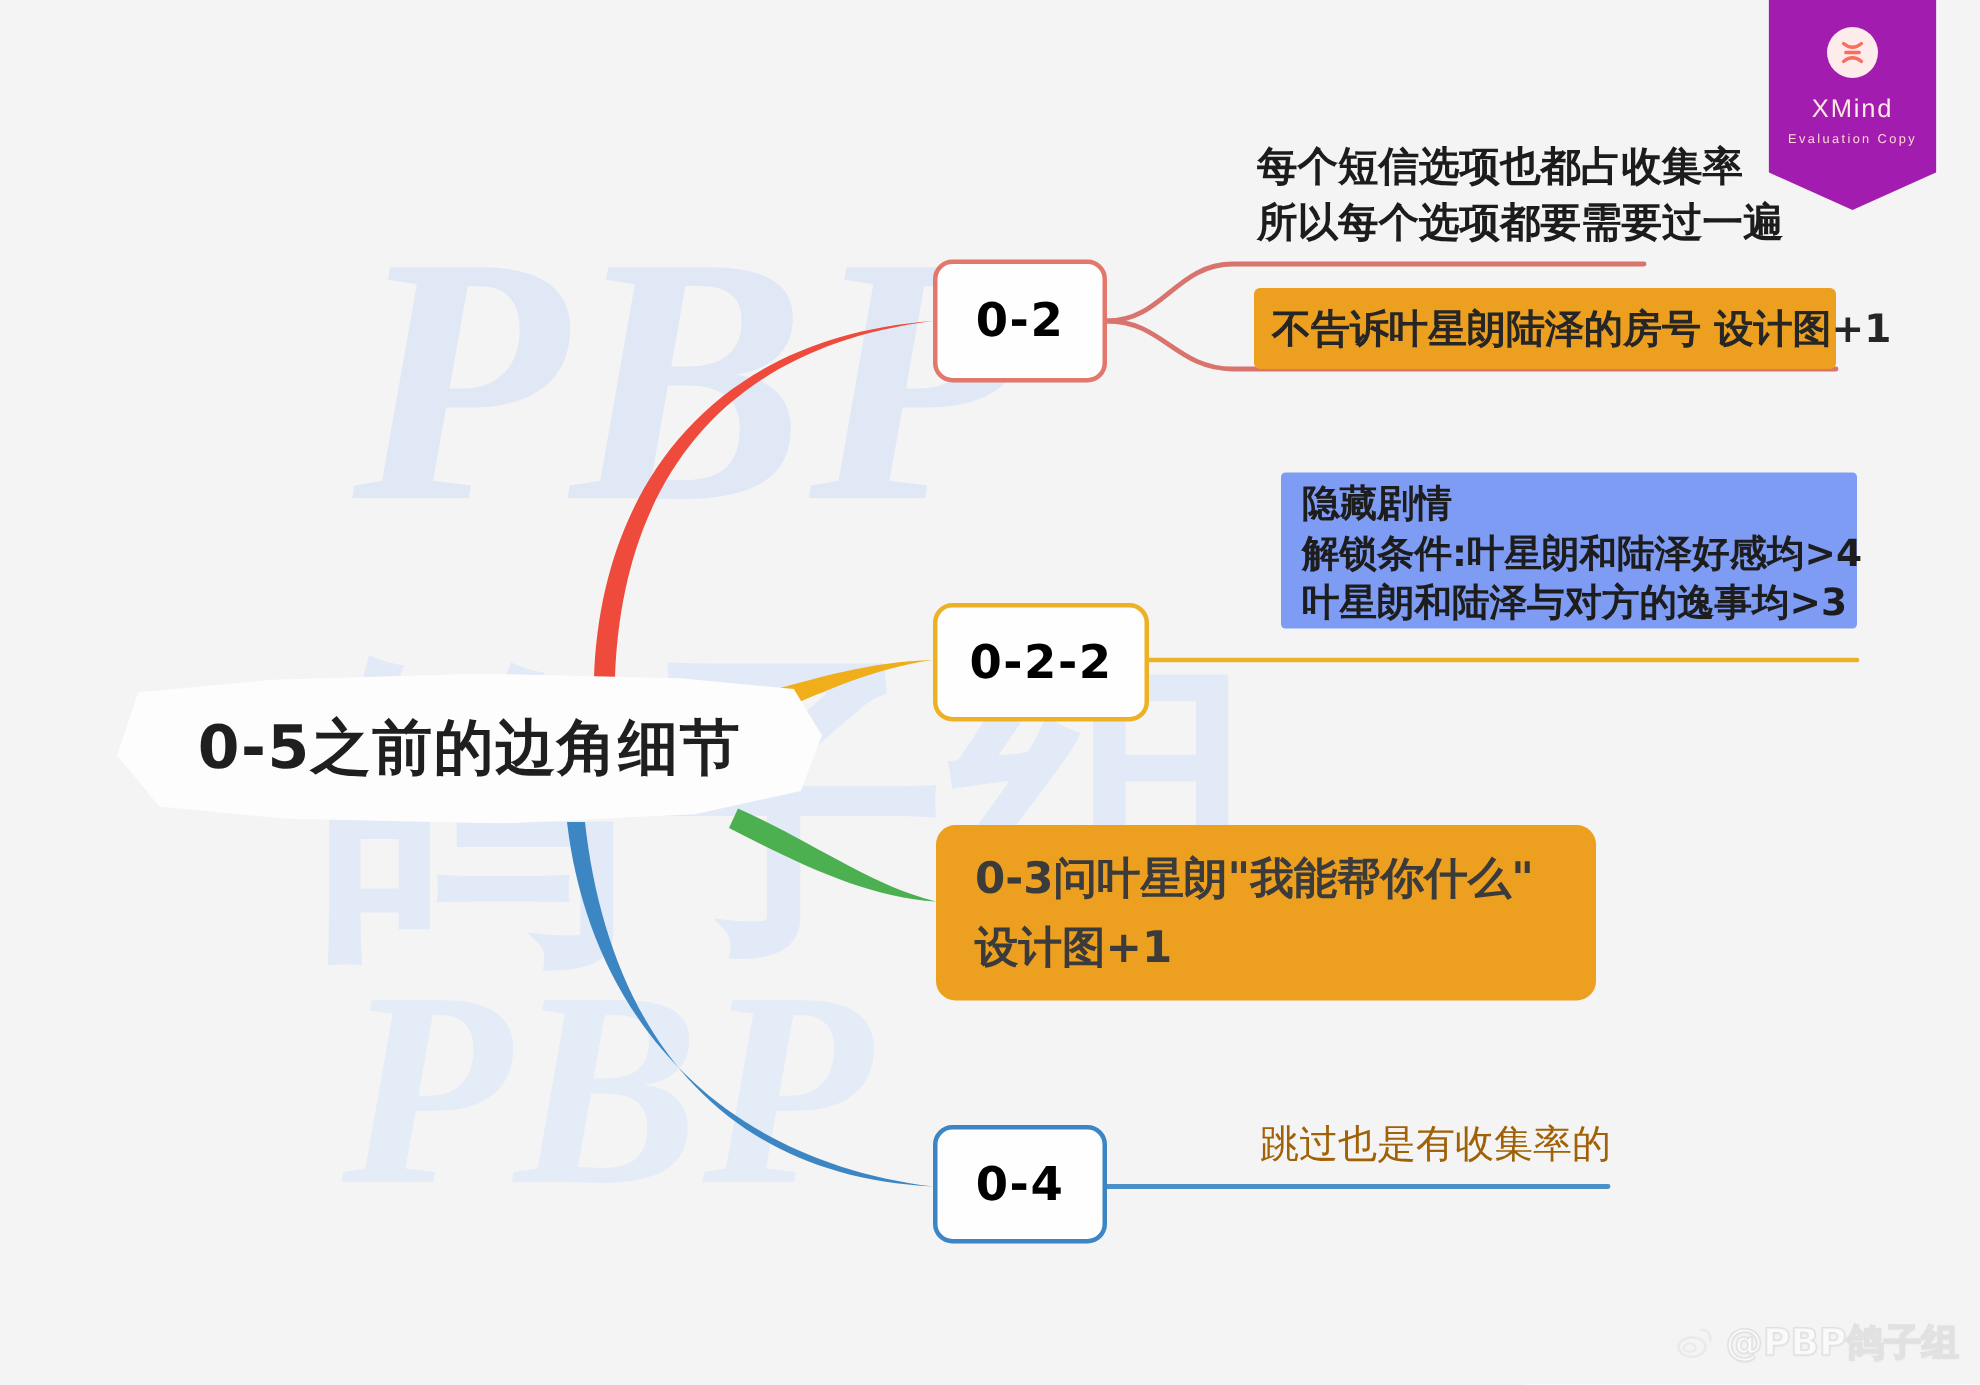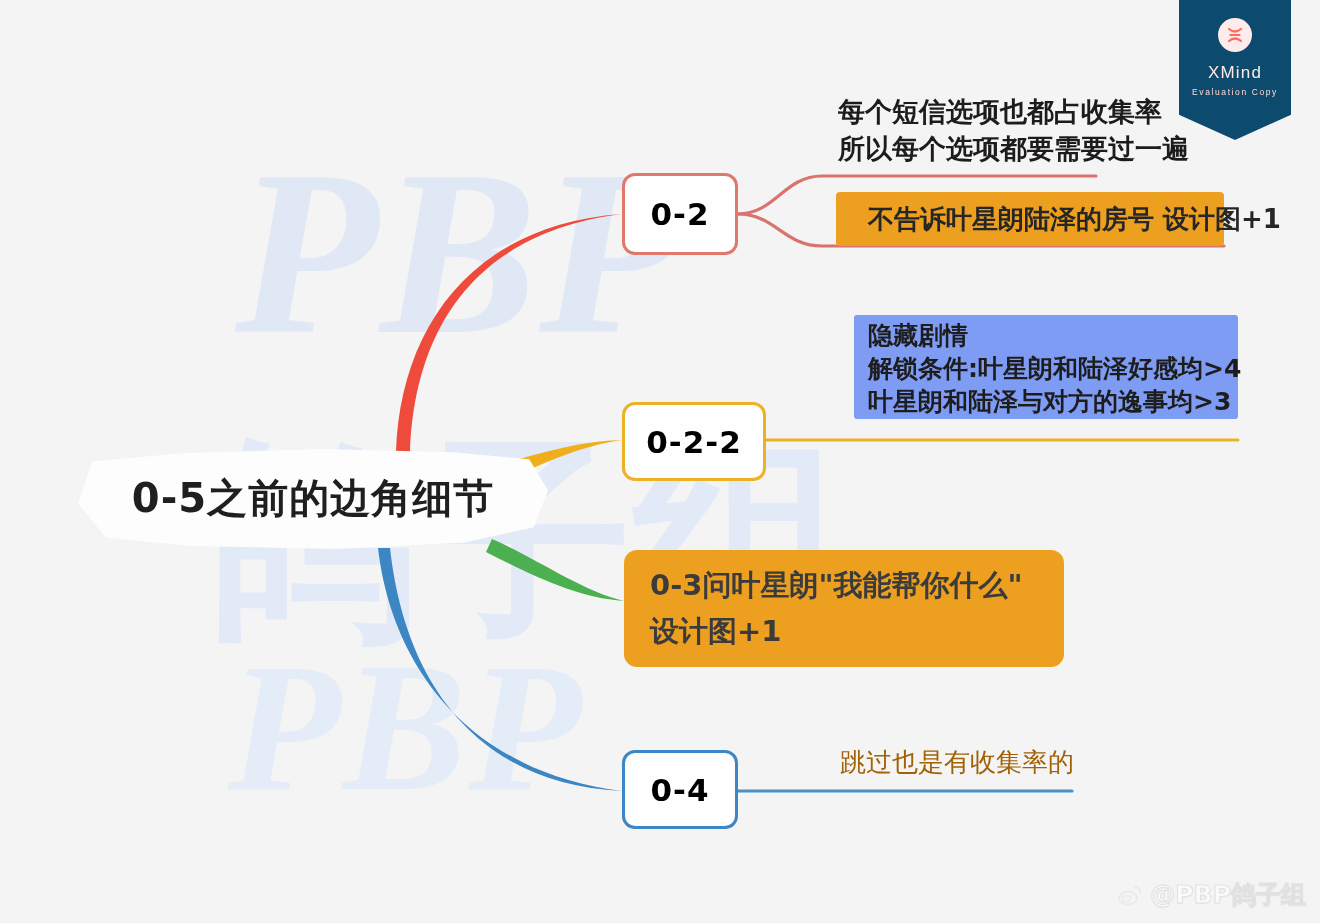--- a/index.html
+++ b/index.html
@@ -134,21 +134,21 @@
   .fill-node {
     box-sizing: border-box;
     border-radius: 6px;
     display: flex;
     flex-direction: column;
     justify-content: center;
   }
   #node-orange-1 {
     left: 836px; top: 192px; width: 388px; height: 54px;
     background: #eda01f;
-    padding: 0 32px;
+    padding: 0 12px;
     border-radius: 4px;
   }
   #node-orange-1 .fill-line {
     font-size: 26px;
     font-weight: 700;
     color: #262626;
     white-space: nowrap;
     font-family: "DejaVu Sans", sans-serif;
   }
 
@@ -216,21 +216,21 @@
   }
 
   
   #xmind-ribbon {
     position: absolute;
     z-index: 5;
     right: 29px;
     top: 0;
     width: 112px;
     height: 140px;
-    background: #0c4a6e;
+    background: #a21caf;
     clip-path: polygon(0 0, 100% 0, 100% 82%, 50% 100%, 0 82%);
     display: flex;
     flex-direction: column;
     align-items: center;
     padding-top: 18px;
     box-sizing: border-box;
   }
   #xmind-ribbon .x-circle {
     width: 34px; height: 34px;
     border-radius: 50%;

